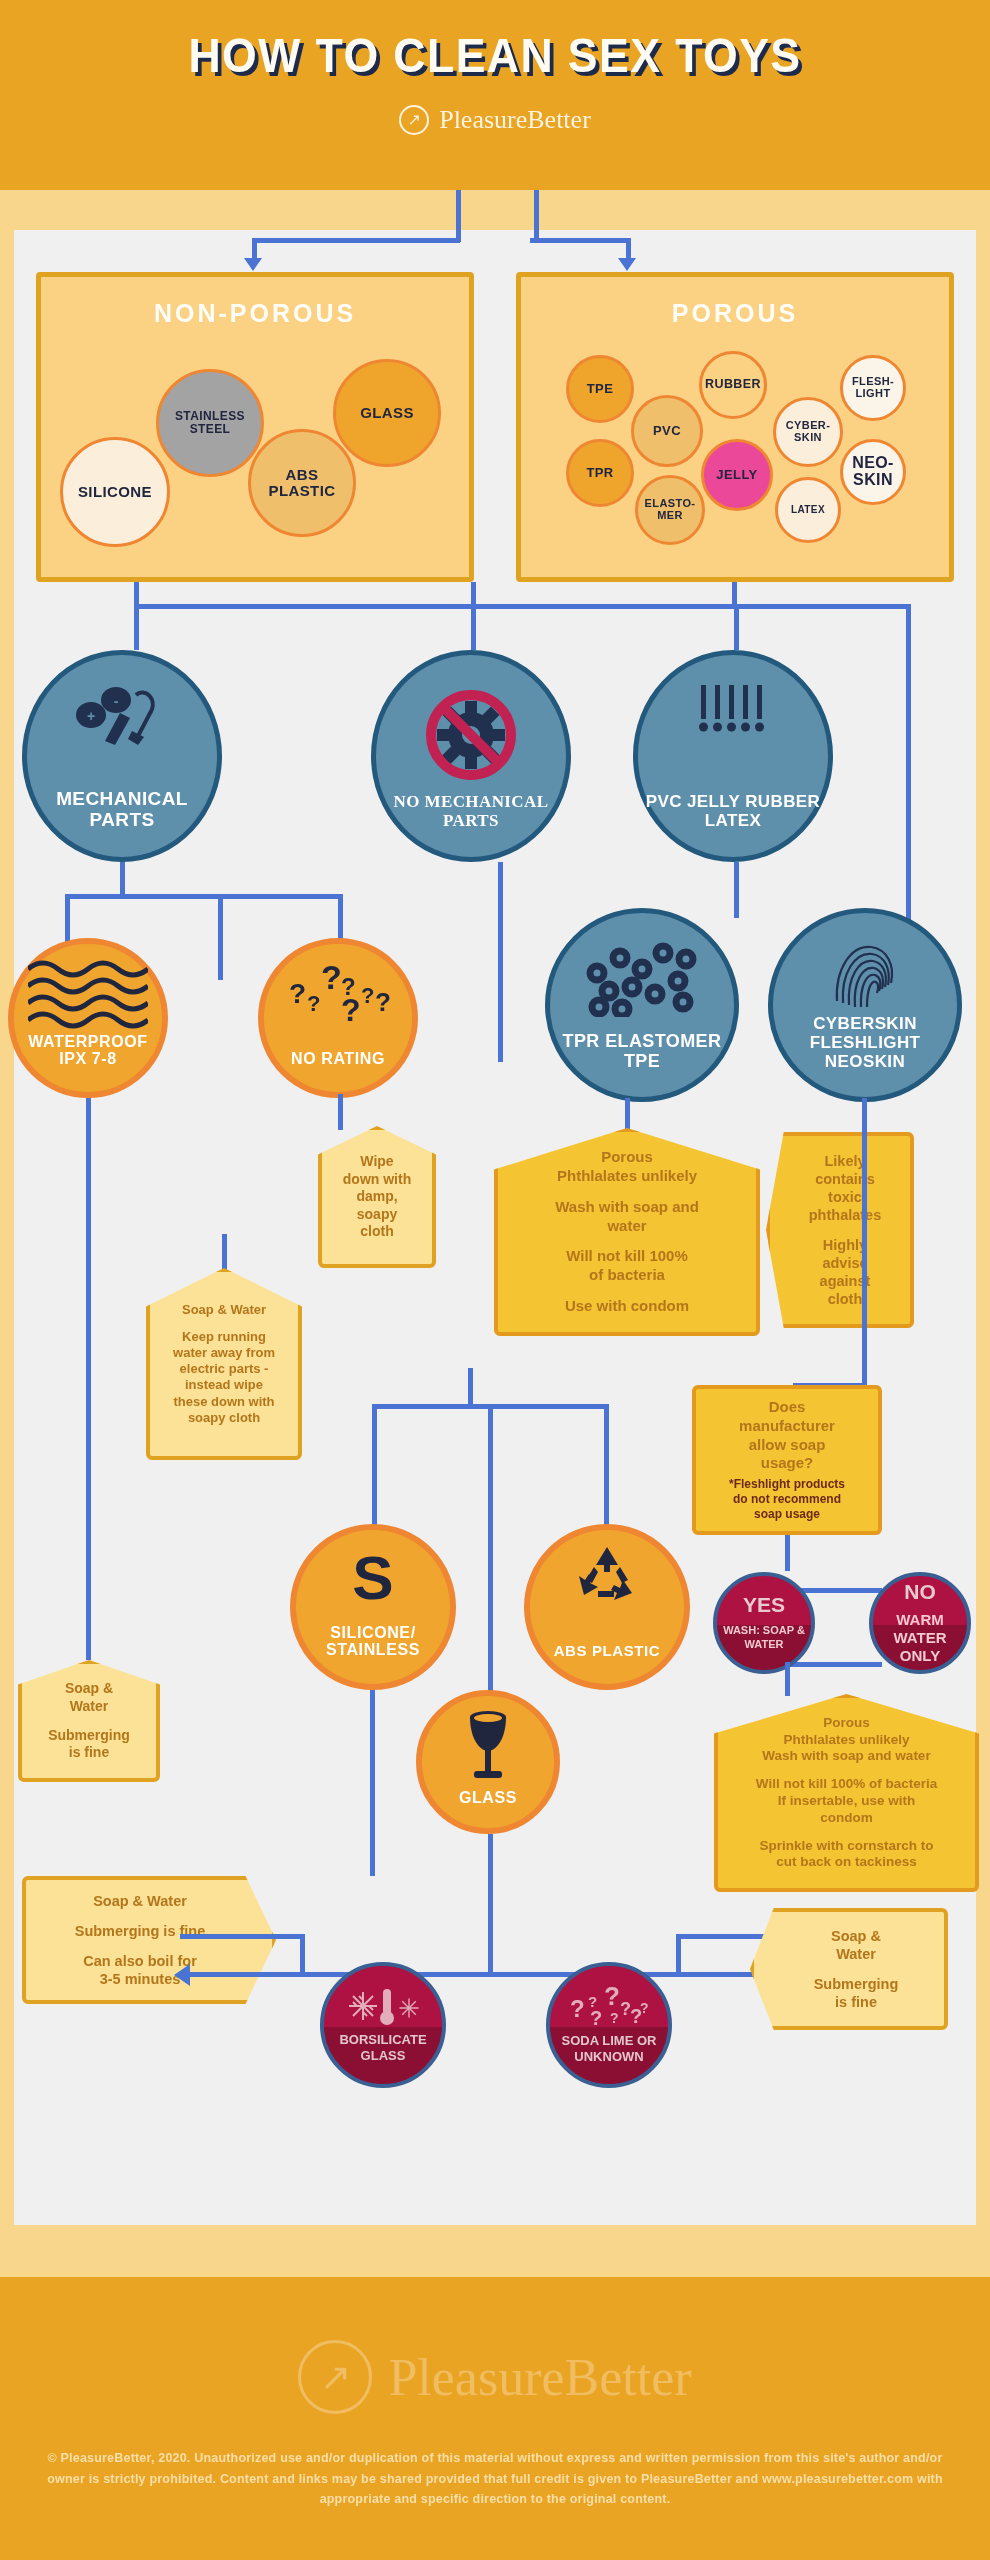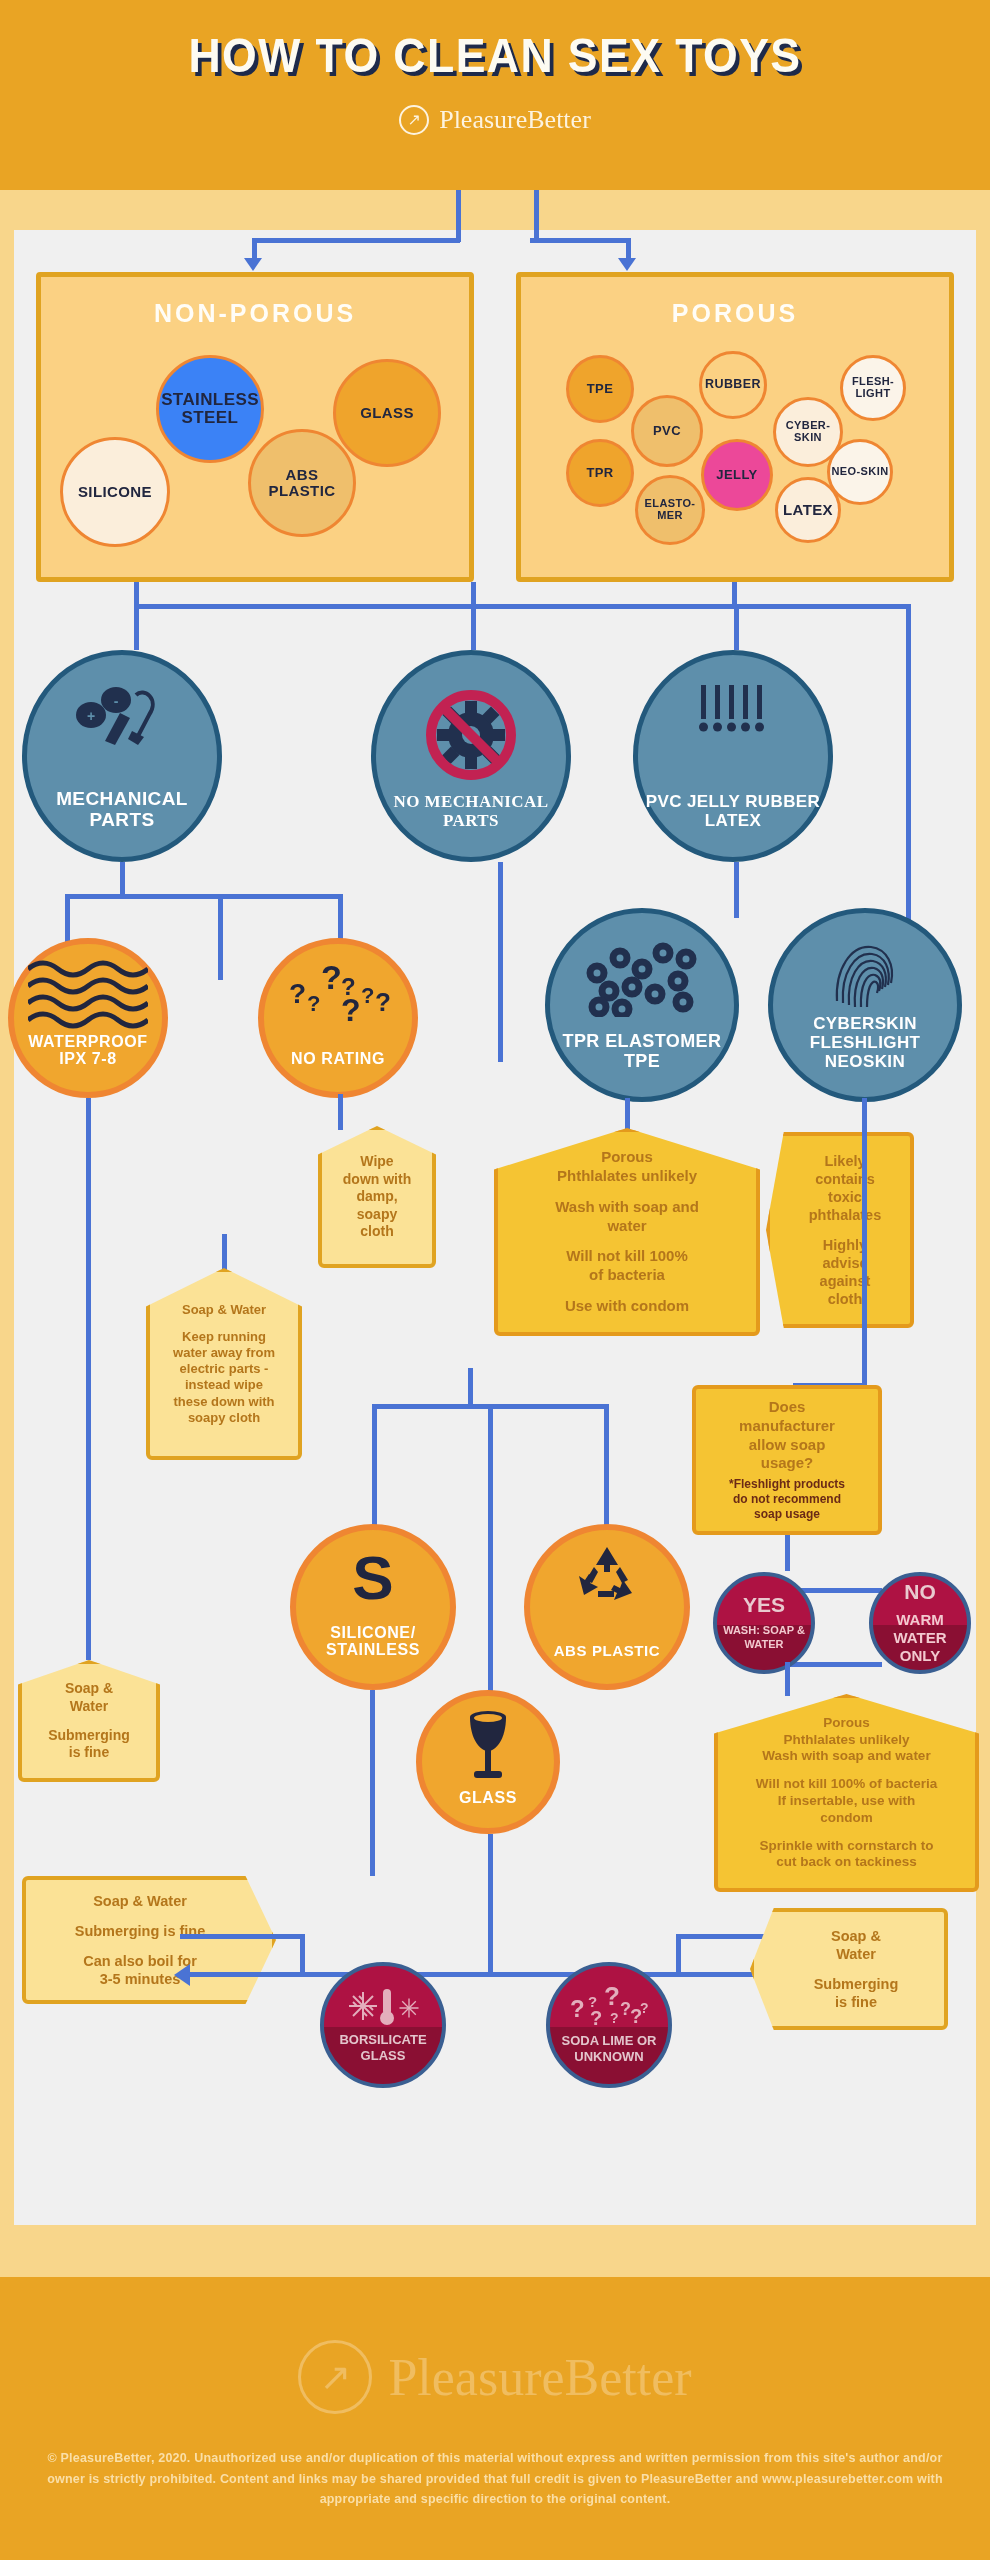--- a/index.html
+++ b/index.html
@@ -133,21 +133,21 @@
   <div class="ln vl" style="left:252px; top:238px; height:25px;"></div>
   <div class="ln vl" style="left:626px; top:238px; height:25px;"></div>
   <div class="arrow-dn" style="left:244px; top:258px;"></div>
   <div class="arrow-dn" style="left:618px; top:258px;"></div>
 
   <div class="catbox" style="left:36px; top:272px; width:438px; height:310px;">
     <div class="cattitle">NON-POROUS</div>
     <div class="mat" style="left:19px; top:160px; width:110px; height:110px; background:#fbeedb; font-size:15px;">
       <span>SILICONE</span>
     </div>
-    <div class="mat" style="left:115px; top:78px; width:108px; height:108px; background:#3b82f6; font-size:17px;">
+    <div class="mat" style="left:115px; top:92px; width:108px; height:108px; background:#a3a3a3; font-size:12px;">
       <span>STAINLESS STEEL</span>
     </div>
     <div class="mat" style="left:207px; top:152px; width:108px; height:108px; background:#efbf6c; font-size:15px;">
       <span>ABS PLASTIC</span>
     </div>
     <div class="mat" style="left:292px; top:82px; width:108px; height:108px; background:#efa42c; font-size:15px;">
       <span>GLASS</span>
     </div>
   </div>
 
@@ -167,27 +167,27 @@
       </div>
     <div class="mat" style="left:178px; top:74px; width:68px; height:68px; background:#fbd183; font-size:12.5px;">
         <span>RUBBER</span>
       </div>
     <div class="mat" style="left:180px; top:162px; width:72px; height:72px; background:#ec4899; font-size:13px;">
         <span>JELLY</span>
       </div>
     <div class="mat" style="left:252px; top:120px; width:70px; height:70px; background:#fbeedb; font-size:11px;">
         <span>CYBER-SKIN</span>
       </div>
-    <div class="mat" style="left:254px; top:200px; width:66px; height:66px; background:#fbeedb; font-size:15px;">
+    <div class="mat" style="left:254px; top:200px; width:66px; height:66px; background:#fbeedb; font-size:10px;">
         <span>LATEX</span>
       </div>
     <div class="mat" style="left:319px; top:78px; width:66px; height:66px; background:#fbf4e9; font-size:11px;">
         <span>FLESH-LIGHT</span>
       </div>
-    <div class="mat" style="left:306px; top:162px; width:66px; height:66px; background:#fbf4e9; font-size:11px;">
+    <div class="mat" style="left:319px; top:162px; width:66px; height:66px; background:#fbf4e9; font-size:16px;">
         <span>NEO-SKIN</span>
       </div>
   </div>
 
   <div class="ln vl" style="left:134px; top:582px; height:24px;"></div>
   <div class="ln hl" style="left:134px; top:604px; width:340px;"></div>
   <div class="ln vl" style="left:471px; top:582px; height:24px;"></div>
   <div class="ln vl" style="left:134px; top:604px; height:46px;"></div>
   <div class="ln vl" style="left:471px; top:604px; height:46px;"></div>
 

